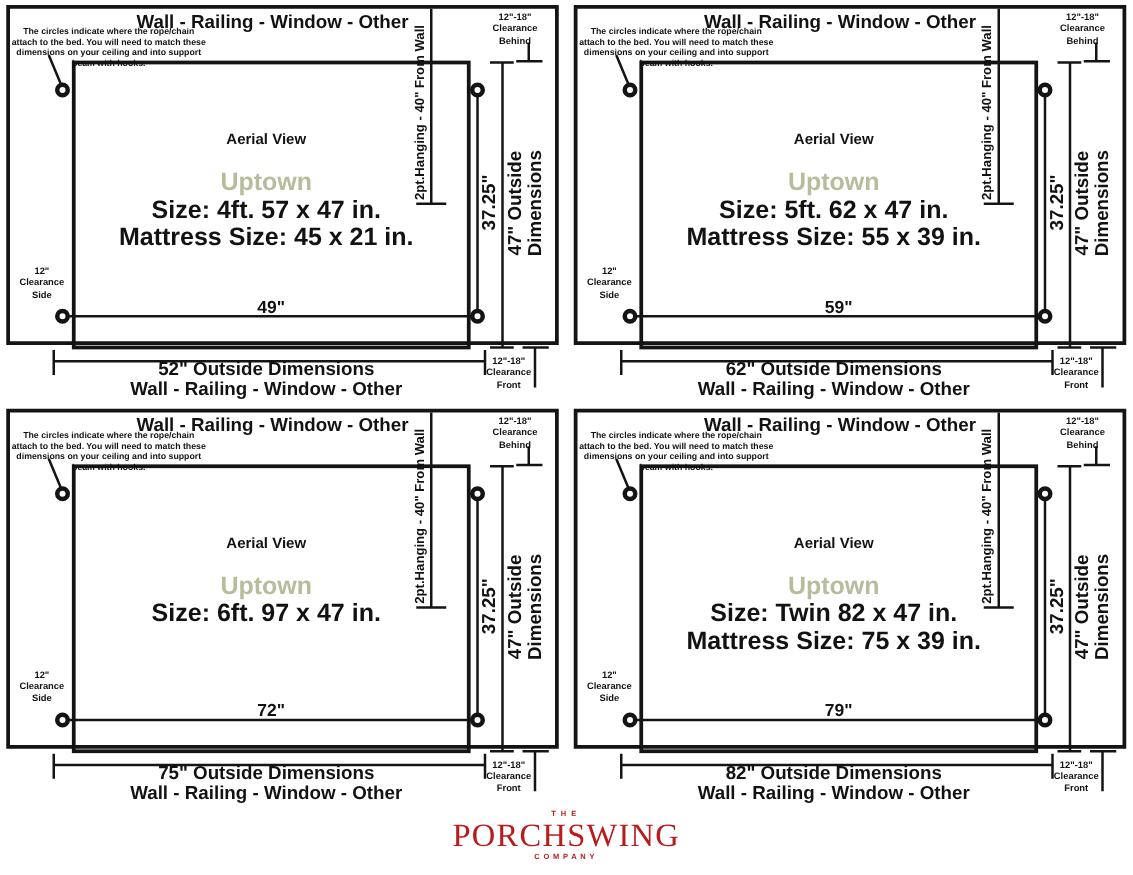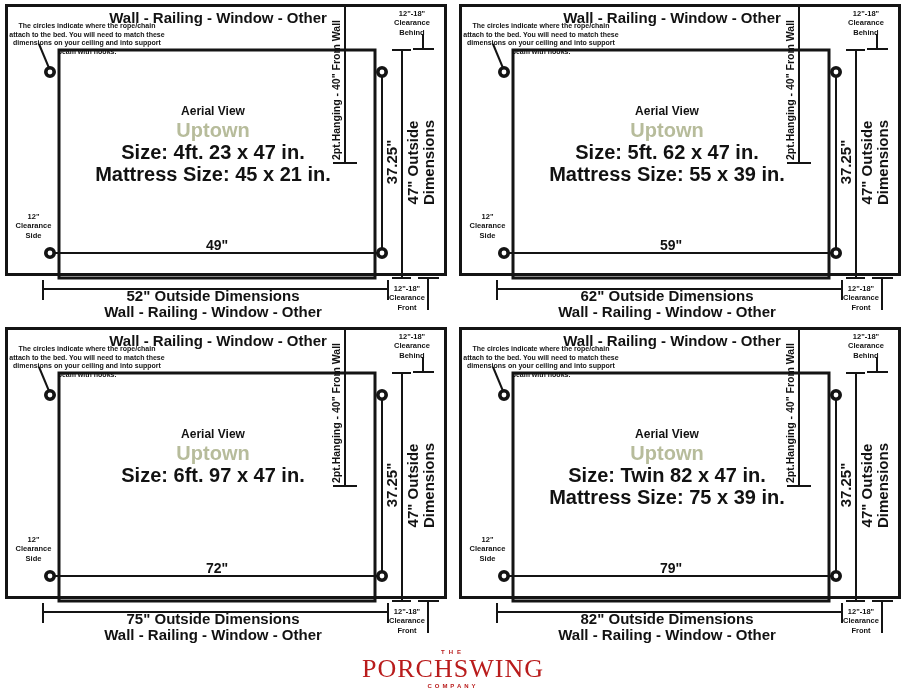--- a/index.html
+++ b/index.html
@@ -29,21 +29,21 @@
   .top-label{
     position:absolute;left:0;top:2px;width:420px;text-align:center;
     font-size:15px;font-weight:bold;
   }
   .note{
     position:absolute;left:0;top:15px;width:158px;
     font-size:7px;line-height:8.6px;font-weight:bold;text-align:center;
   }
   .center-block{position:absolute;left:43px;top:96px;width:324px;text-align:center;}
   .aerial{font-size:12px;font-weight:bold;line-height:17px;}
-  .uptown{font-size:20px;font-weight:bold;line-height:21px;}
+  .uptown{font-size:20px;font-weight:bold;line-height:21px;margin-top:16px;}
   .sizeline{font-size:20px;font-weight:bold;line-height:22px;}
   .inner-width{
     position:absolute;left:51px;top:230px;width:316px;text-align:center;
     font-size:14px;font-weight:bold;
   }
   .rot{
     position:absolute;text-align:center;font-weight:bold;
     transform:rotate(-90deg);transform-origin:50% 50%;
   }
   .hanging{left:238px;top:76px;width:180px;height:14px;font-size:10.5px;line-height:14px;}
@@ -104,21 +104,21 @@
       <circle class="hook" cx="42" cy="246" r="4.2"></circle>
       <circle class="hook" cx="374" cy="246" r="4.2"></circle>
     </svg>
 
     <div class="top-label">Wall - Railing - Window - Other</div>
     <div class="note">The circles indicate where the rope/chain attach to the bed. You will need to match these dimensions on your ceiling and into support beam with hooks.</div>
 
     <div class="center-block">
       <div class="aerial">Aerial View</div>
       <div class="uptown" style="color: rgb(183, 188, 155);">Uptown</div>
-      <div class="sizeline">Size: 4ft. 23 x 47 in.</div>
+      <div class="sizeline">Size: 4ft. 57 x 47 in.</div>
       <div class="sizeline">Mattress Size: 45 x 21 in.</div>
     </div>
 
     <div class="inner-width">49"</div>
 
     <div class="rot hanging">2pt.Hanging - 40" From Wall</div>
     <div class="rot innerh">37.25"</div>
     <div class="rot outsideh">
       <div>47" Outside</div>
       <div>Dimensions</div>

